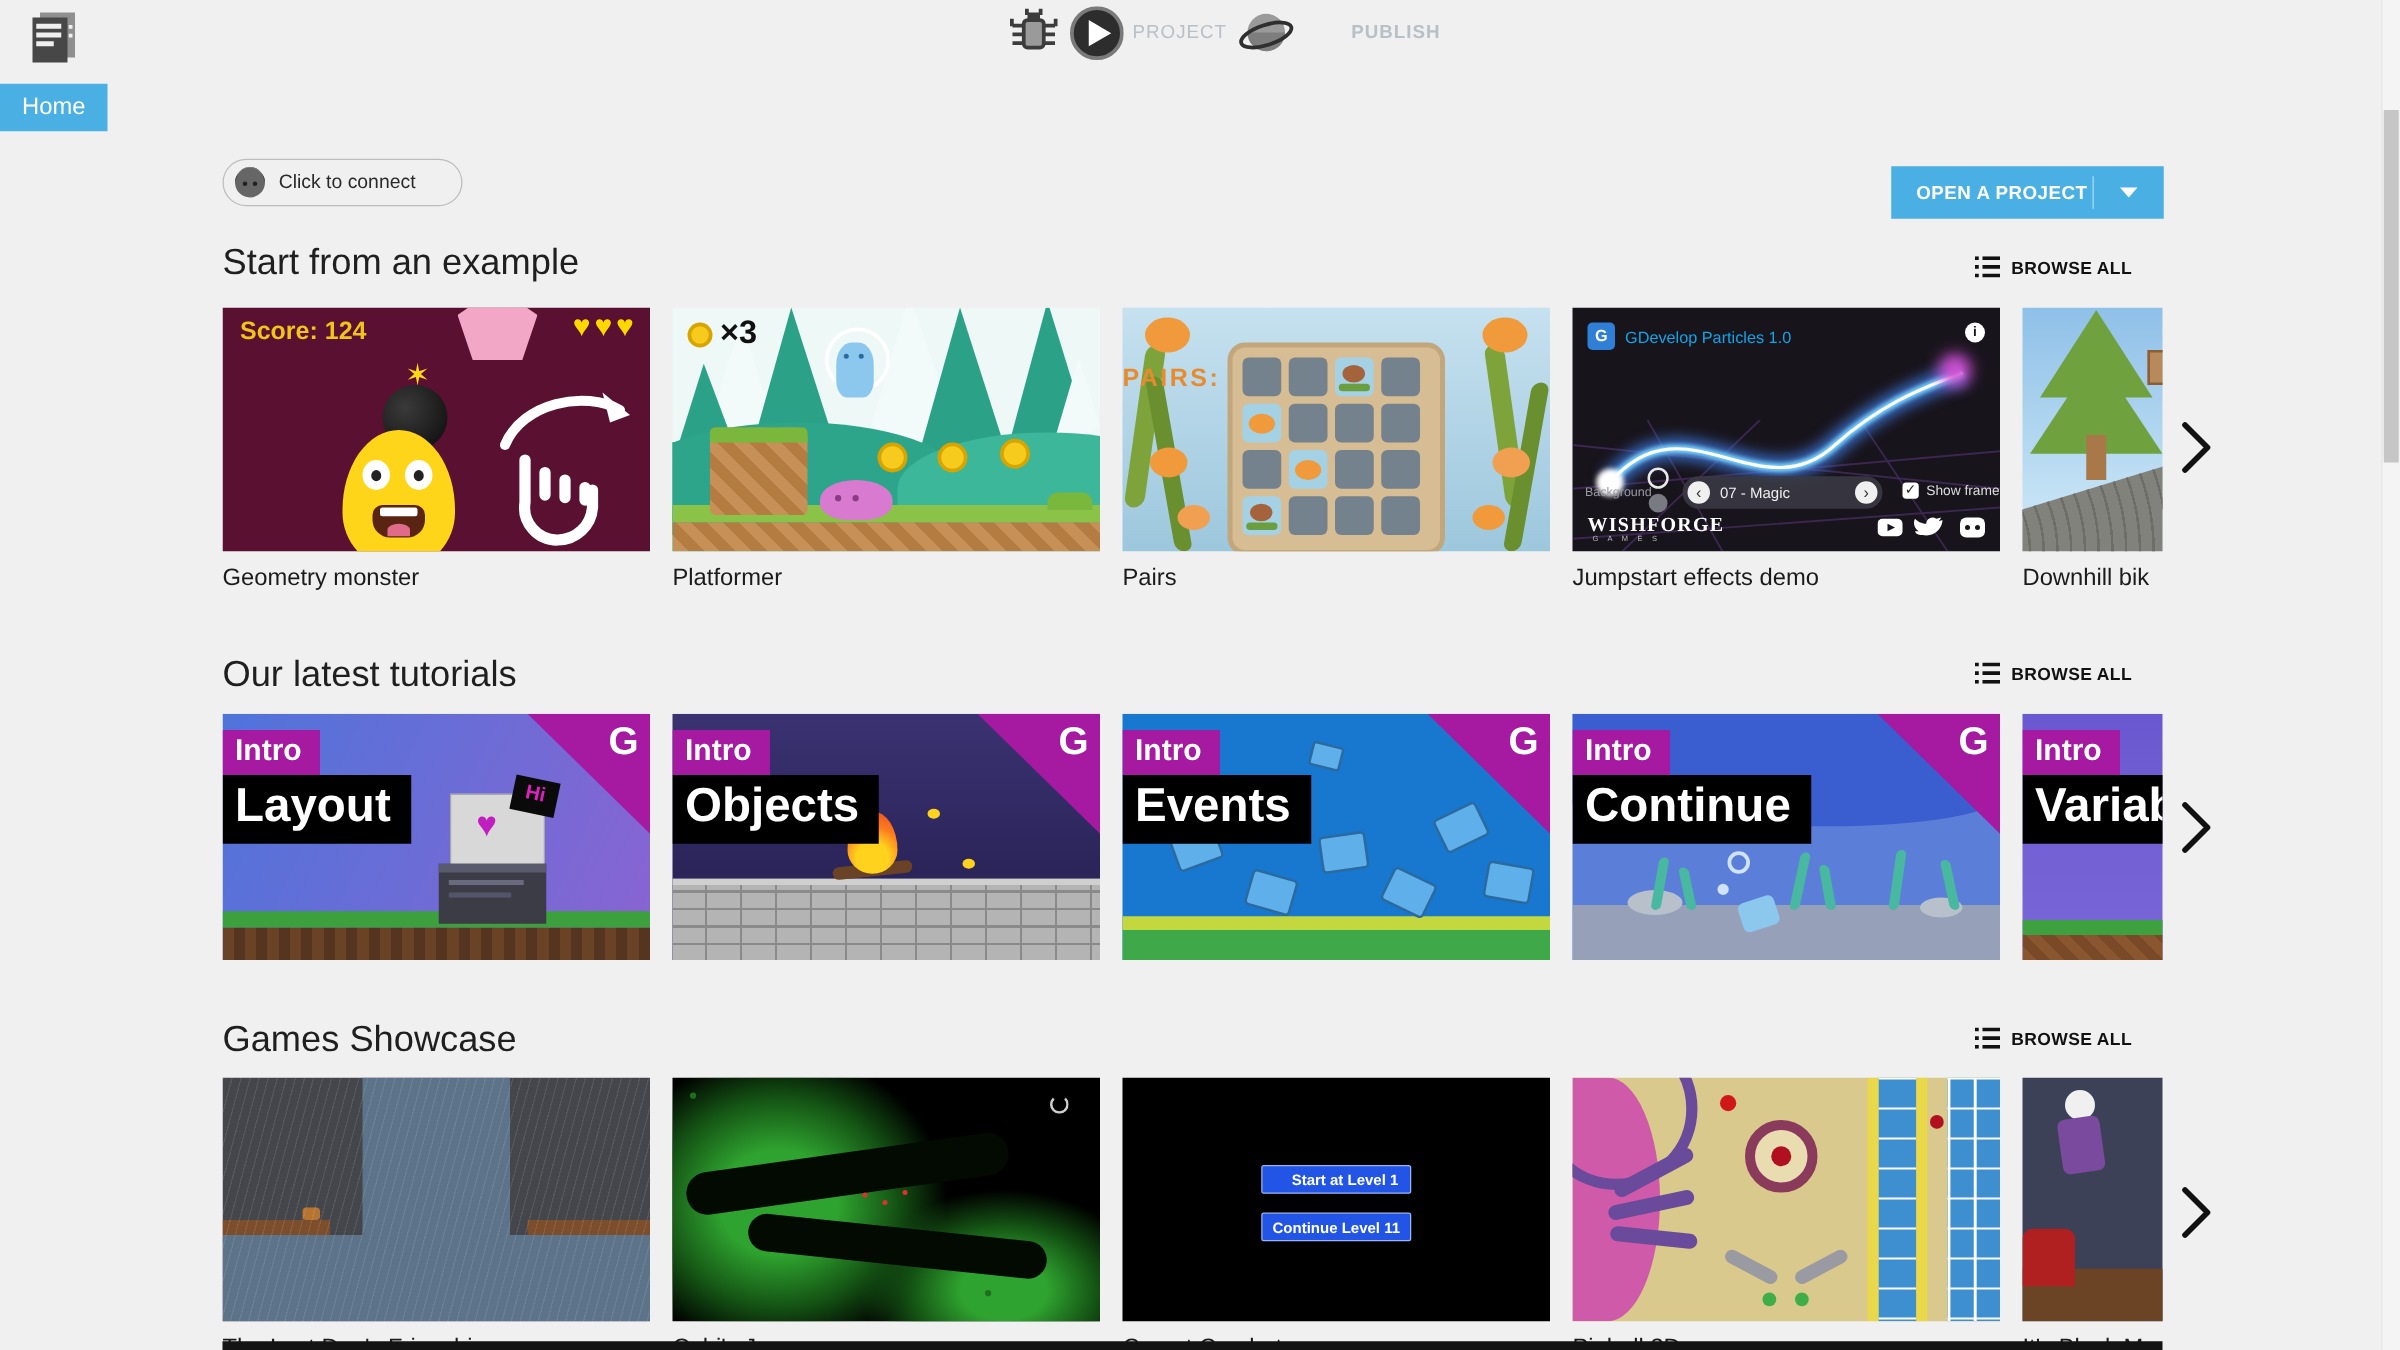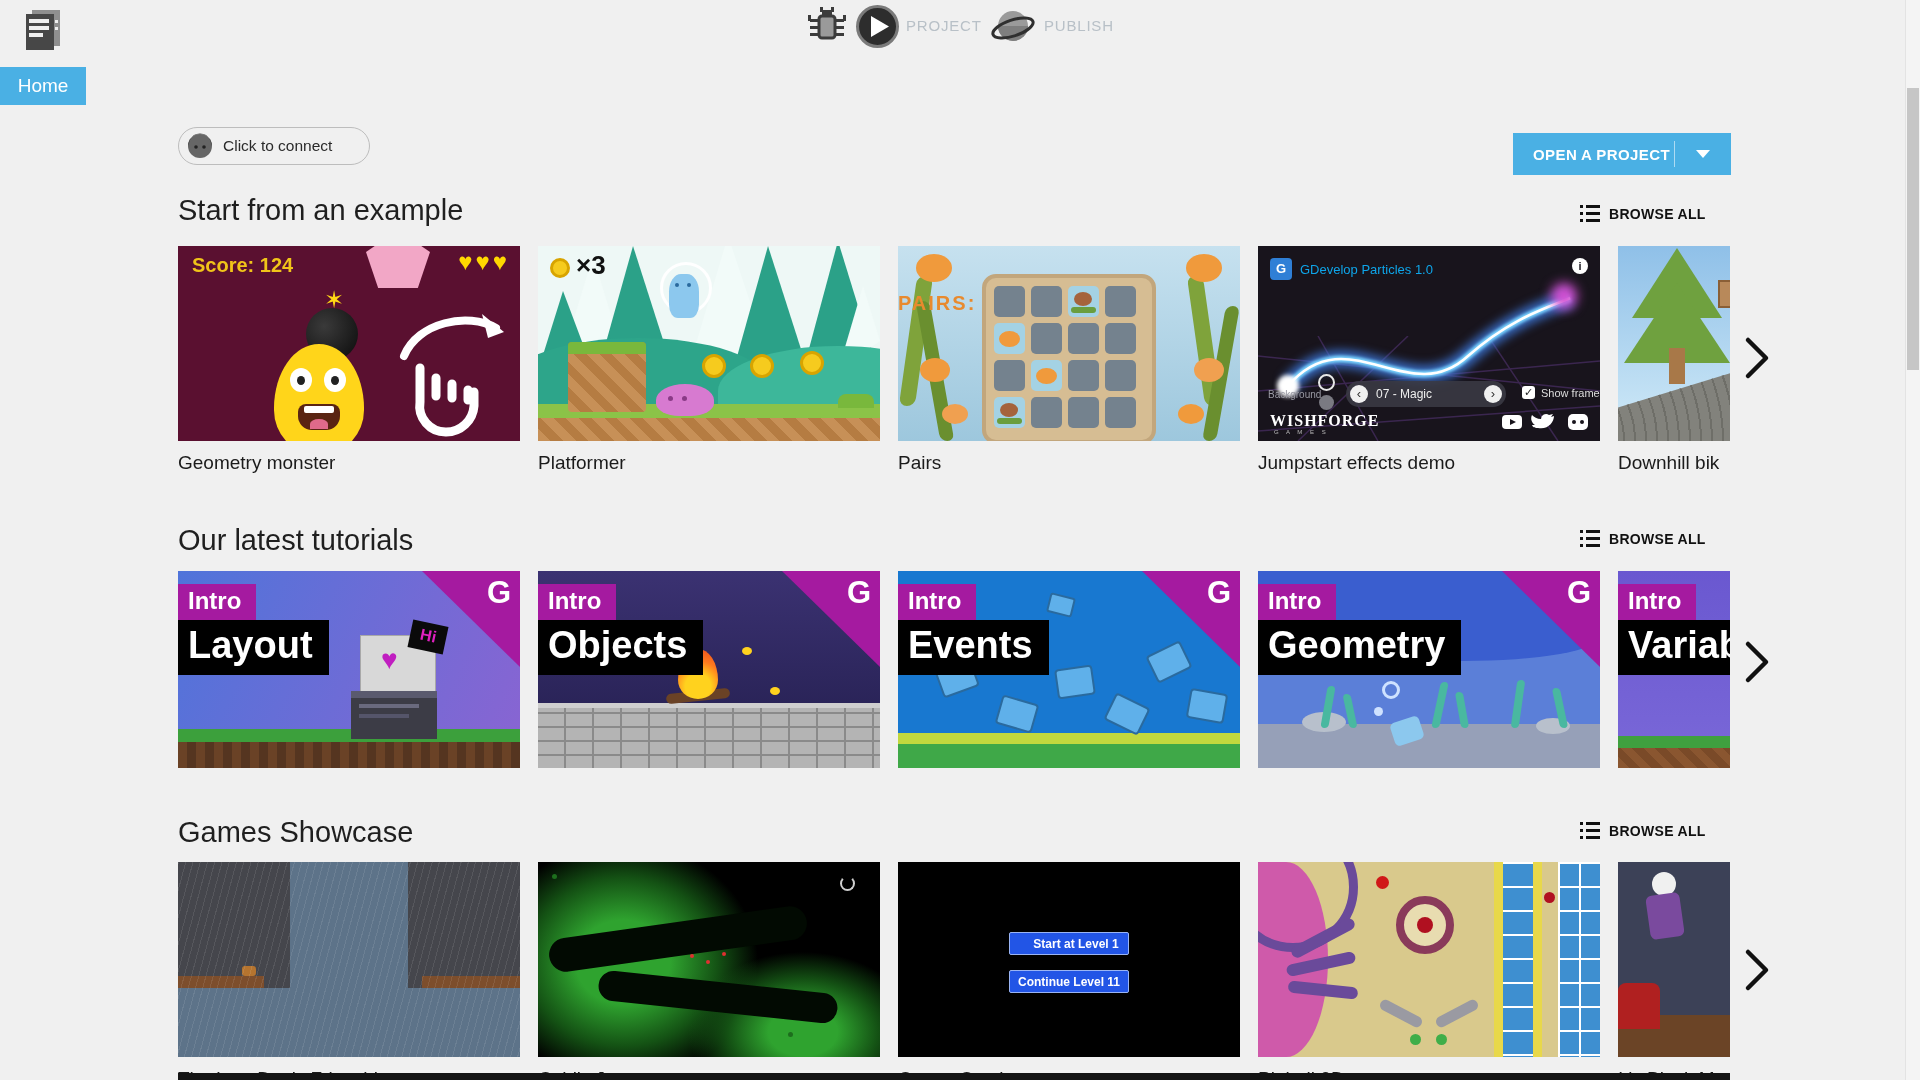--- a/index.html
+++ b/index.html
@@ -91,21 +91,21 @@
     </svg>
   </div>
   <div class="tb-label" style="left:906px;">PROJECT</div>
   <div class="abs" style="left:990px;top:4px;width:46px;height:46px;cursor:pointer;">
     <svg width="46" height="46" viewBox="0 0 46 46">
       <circle cx="23" cy="22" r="15" fill="#9a9a9a"></circle>
       <path d="M8,22 a15,15 0 0 0 30,0 z" fill="#7e7e7e"></path>
       <ellipse cx="23" cy="24" rx="21" ry="8" fill="none" stroke="#2f2f2f" stroke-width="3" transform="rotate(-18 23 24)"></ellipse>
     </svg>
   </div>
-  <div class="tb-label" style="left:1044px;">PUBLISH</div>
+  <div class="tb-label" style="left:1081px;font-weight:bold;">PUBLISH</div>
 
   <div class="tab-home">
     <span>Home</span>
   </div>
 
   <div class="connect-btn">
     <svg width="26" height="26" viewBox="0 0 26 26">
       <circle cx="13" cy="13" r="12" fill="#666"></circle>
       <path d="M1,13 a12,12 0 0 1 24,0 l-2,-6 a11,11 0 0 0 -20,0 z" fill="#3f3f3f"></path>
       <circle cx="9" cy="14" r="1.8" fill="#222"></circle>
@@ -395,21 +395,21 @@
         <div class="d" style="left:178px;bottom:40px;width:8px;height:46px;background:#49b8a0;border-radius:6px;transform:skewX(-12deg);"></div>
         <div class="d" style="left:200px;bottom:40px;width:8px;height:36px;background:#49b8a0;border-radius:6px;transform:skewX(10deg);"></div>
         <div class="d" style="left:256px;bottom:40px;width:8px;height:48px;background:#49b8a0;border-radius:6px;transform:skewX(-8deg);"></div>
         <div class="d" style="left:298px;bottom:40px;width:8px;height:40px;background:#49b8a0;border-radius:6px;transform:skewX(12deg);"></div>
         <div class="d" style="left:124px;top:110px;width:18px;height:18px;border:3px solid #cfe2ff;border-radius:50%;box-sizing:border-box;"></div>
         <div class="d" style="left:116px;top:136px;width:9px;height:9px;background:#cfe2ff;border-radius:50%;"></div>
         <div class="d" style="left:134px;top:148px;width:30px;height:24px;background:#8cc8ee;border-radius:5px;transform:rotate(-18deg);"></div>
         <div class="t-corner"></div>
         <div class="t-logo">G</div>
         <div class="t-badge">Intro</div>
-        <div class="t-title">Geometry</div>
+        <div class="t-title">Continue</div>
       </div>
     </div>
 
     <div class="card">
       <div class="thumb" style="background:linear-gradient(#6a58d0,#7a68d8);height:197px;">
         <div class="d" style="left:0;bottom:0;width:342px;height:20px;background:repeating-linear-gradient(45deg,#8a5630 0 8px,#7a4a28 8px 16px);"></div>
         <div class="d" style="left:0;bottom:20px;width:342px;height:12px;background:#3fa03f;"></div>
 
         <div class="t-badge">Intro</div>
         <div class="t-title">Variab</div>

